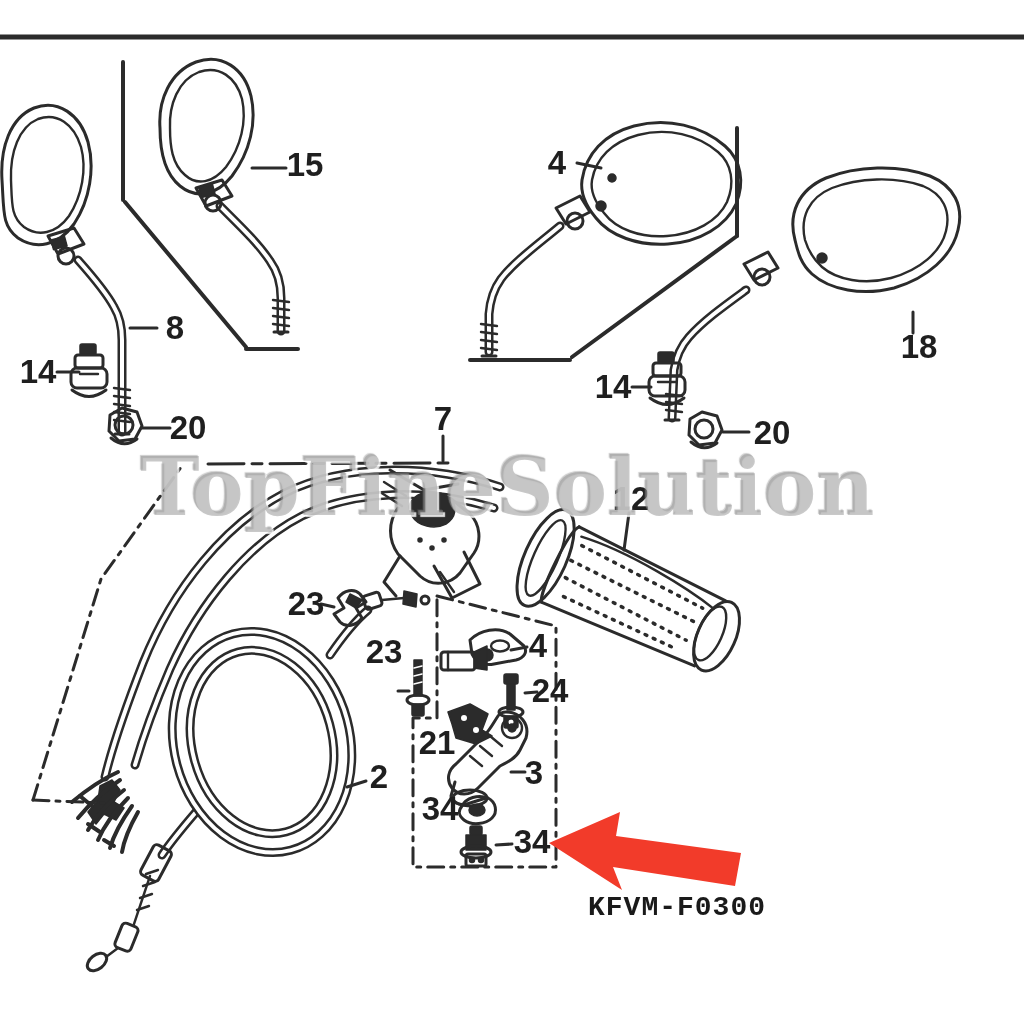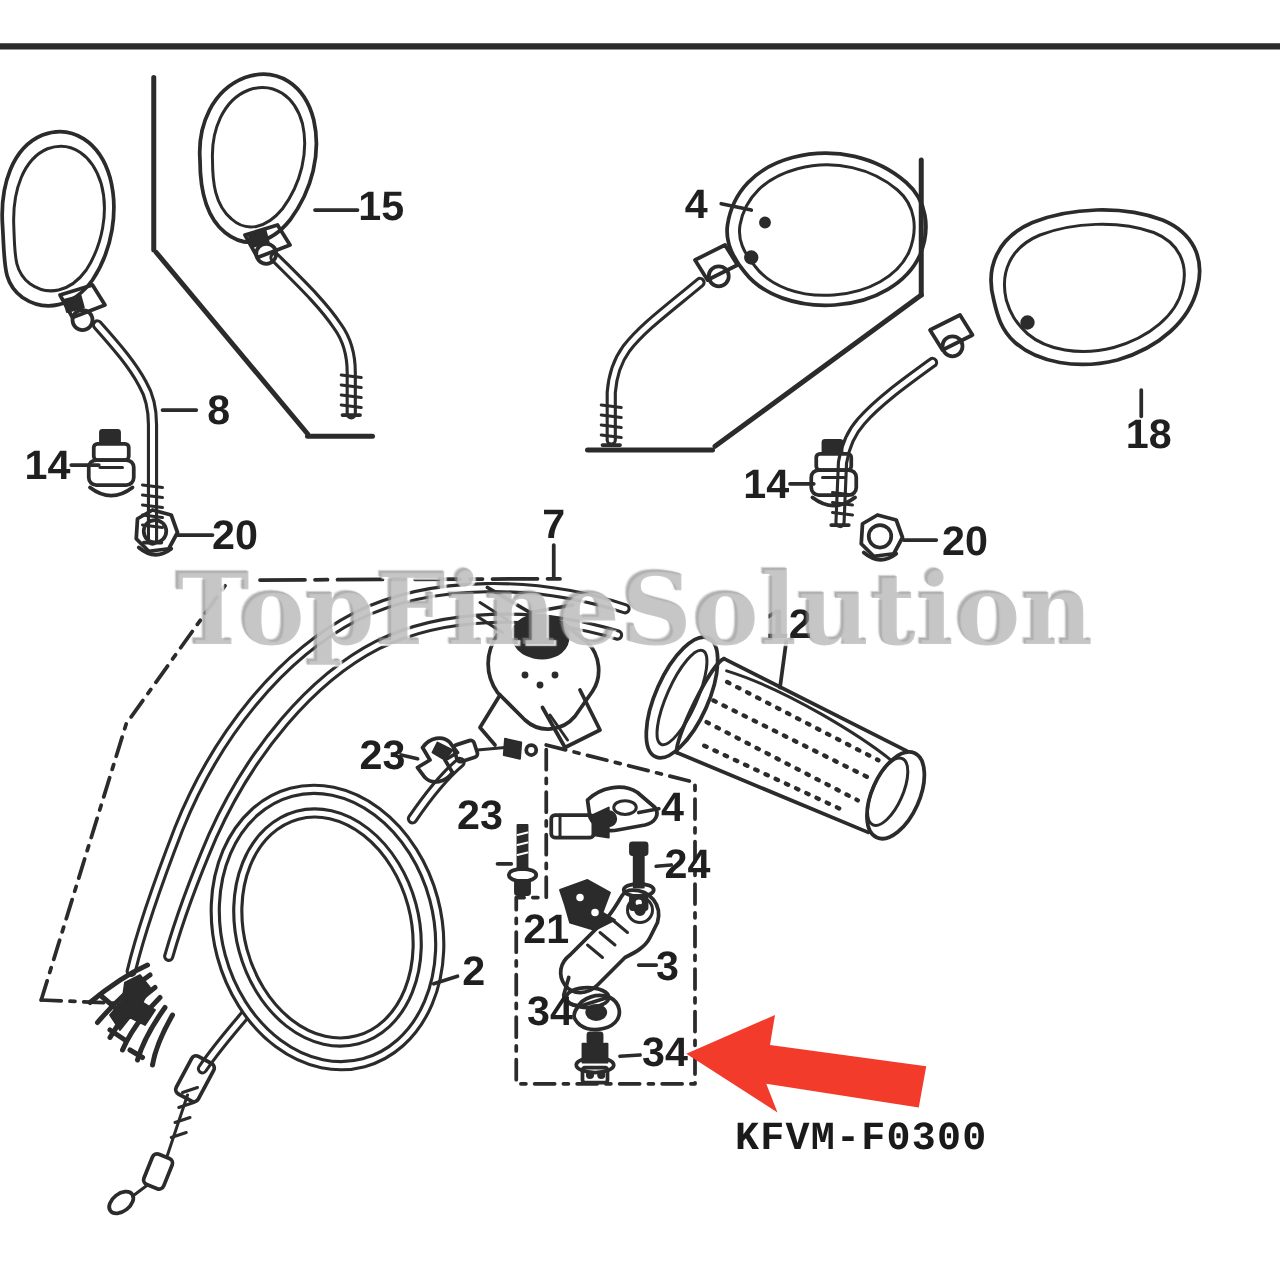--- a/index.html
+++ b/index.html
@@ -17,21 +17,21 @@
   .dashdot { stroke-dasharray:16 7 4 7; stroke-width:3; }
   .dots { stroke-dasharray:2 7; stroke-width:3.5; }
   .lbl {
     position:absolute; z-index:4; transform:translate(-50%,-50%);
     font-weight:bold; font-size:33px; color:#1f1f1f; letter-spacing:0px;
     font-family:"Liberation Sans", sans-serif; white-space:nowrap;
   }
   #diagram-code {
     position:absolute; left:588px; top:892px; z-index:4;
     font-family:"Liberation Mono", monospace; font-weight:bold;
-    font-size:32px; letter-spacing:1px; color:#1a1a1a;
+    font-size:28px; letter-spacing:1px; color:#1a1a1a;
   }
   #watermark {
     position:absolute; left:140px; top:440px; z-index:6;
     font-family:"DejaVu Serif", serif; font-size:80px; font-weight:bold;
     color:rgba(148,148,148,0.50);
     text-shadow:2px 2px 1px rgba(255,255,255,0.85), -1px -1px 1px rgba(110,110,110,0.35);
     white-space:nowrap; pointer-events:none;
   }
 </style>
 </head>

